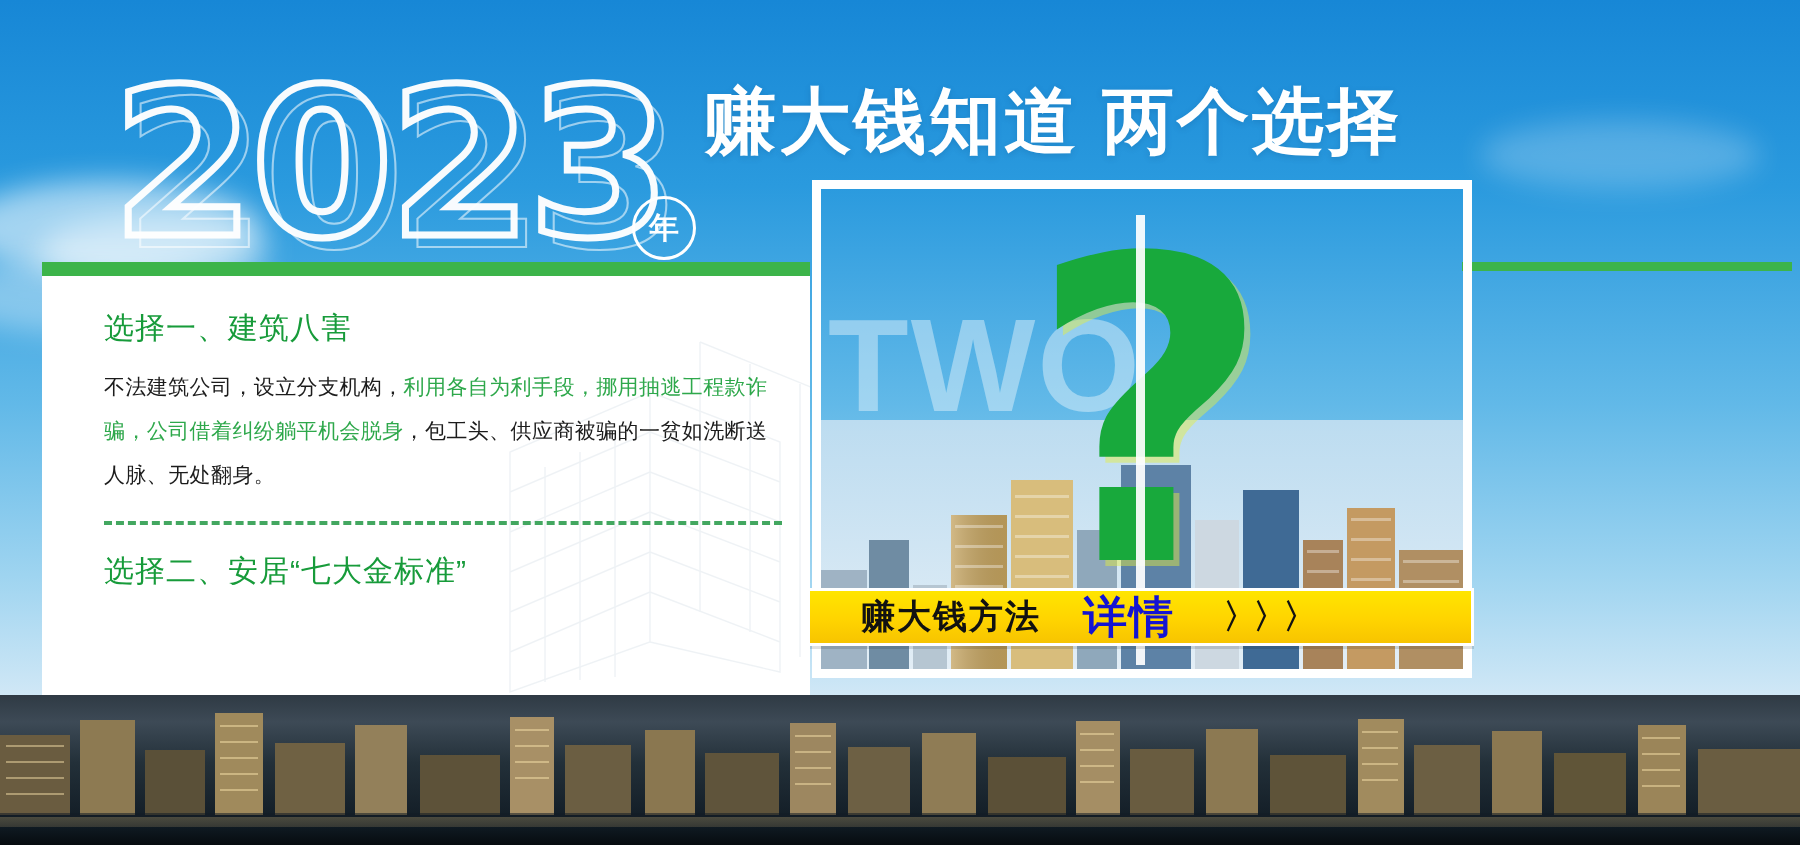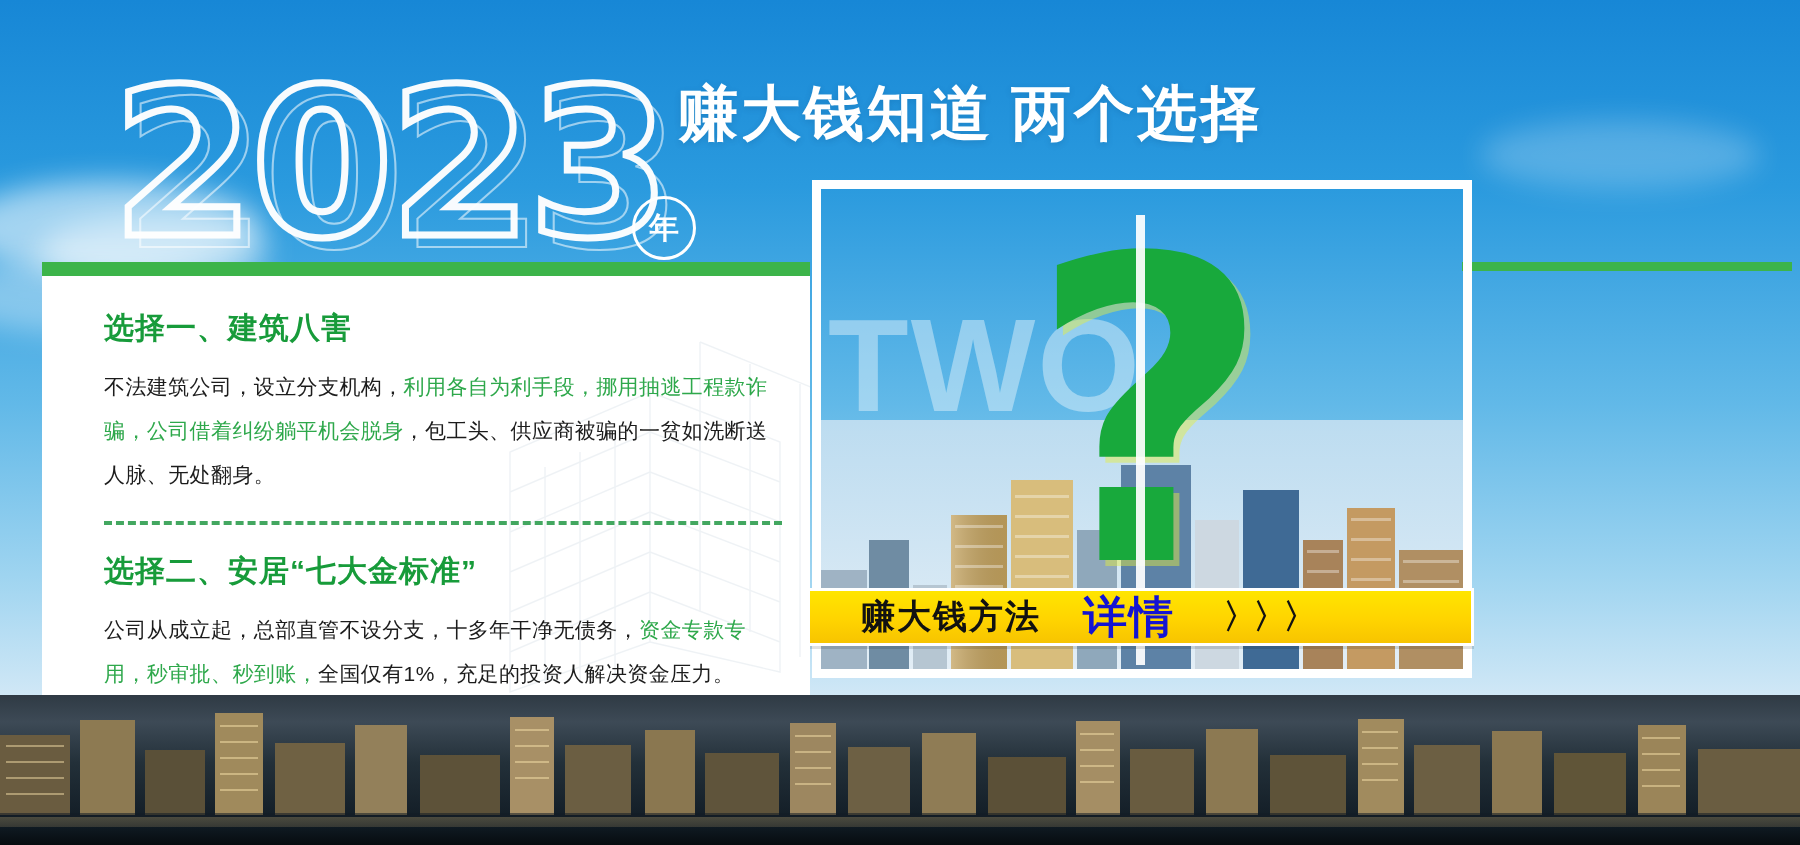--- a/index.html
+++ b/index.html
@@ -44,23 +44,23 @@
   }
   .year-suffix{
     position:absolute;left:632px;top:196px;width:58px;height:58px;
     border:3px solid #ffffff;border-radius:50%;
     color:#fff;font-size:30px;font-weight:700;
     display:flex;align-items:center;justify-content:center;
   }
 
   
   .headline{
-    position:absolute;left:678px;top:74px;
-    font-size:60px;font-weight:700;color:#ffffff;letter-spacing:3px;
-    white-space:nowrap;text-shadow:0 2px 6px rgba(0,60,110,.18);font-family:Liberation Serif, serif;
+    position:absolute;left:704px;top:74px;
+    font-size:72px;font-weight:700;color:#ffffff;letter-spacing:3px;
+    white-space:nowrap;text-shadow:0 2px 6px rgba(0,60,110,.18);
   }
 
   
   .right-frame{
     position:absolute;left:812px;top:180px;width:660px;height:498px;
     border:9px solid #ffffff;box-sizing:border-box;background:transparent;
   }
   .frame-top-left{
     position:absolute;left:812px;top:180px;width:320px;height:9px;background:#fff;
   }
@@ -110,21 +110,21 @@
     position:absolute;left:42px;top:262px;width:768px;height:450px;
     background:#ffffff;overflow:hidden;
   }
   .card-topbar{position:absolute;left:0;top:0;width:100%;height:14px;background:#3cb44a;}
   .card-bg-lines{
     position:absolute;right:-60px;bottom:-20px;width:420px;height:420px;opacity:.5;
   }
   .card-inner{position:absolute;left:62px;top:46px;right:28px;}
 
   .sec-title{
-    font-size:30px;font-weight:700;color:#179b3a;letter-spacing:1px;margin:0 0 16px 0;
+    font-size:30px;font-weight:400;color:#179b3a;letter-spacing:1px;margin:0 0 16px 0;
   }
   .sec-body{font-size:21px;line-height:44px;color:#1c1c1c;letter-spacing:.4px;}
   .hl{color:#2ea84b;}
 
   .dashed{
     margin:24px 0 26px 0;height:0;border-top:4px dashed #2f9e4f;opacity:.9;
   }
 
   .sec2{margin-top:18px;}
 
@@ -253,23 +253,20 @@
         <div class="sec-title">选择一、建筑八害</div>
         <div class="sec-body">
           <span>不法建筑公司，设立分支机构，</span><span class="hl">利用各自为利手段，挪用抽逃工程款诈骗，公司借着纠纷躺平机会脱身</span><span>，包工头、供应商被骗的一贫如洗断送人脉、无处翻身。</span>
         </div>
       </div>
 
       <div class="dashed"></div>
 
       <div class="sec2">
         <div class="sec-title">选择二、安居“七大金标准”</div>
-        <div class="sec-body">
-          <span>公司从成立起，总部直管不设分支，十多年干净无债务，</span><span class="hl">资金专款专用，秒审批、秒到账，</span><span>全国仅有1%，充足的投资人解决资金压力。</span>
-        </div>
       </div>
 
     </div>
   </div>
 
   <div class="skyline">
     <div class="water"></div>
     <svg width="1800" height="150" viewBox="0 0 1800 150" style="position:absolute;left:0;top:0;">
       <g fill="#6a5c40">
         <rect x="0" y="40" width="70" height="80"></rect>

